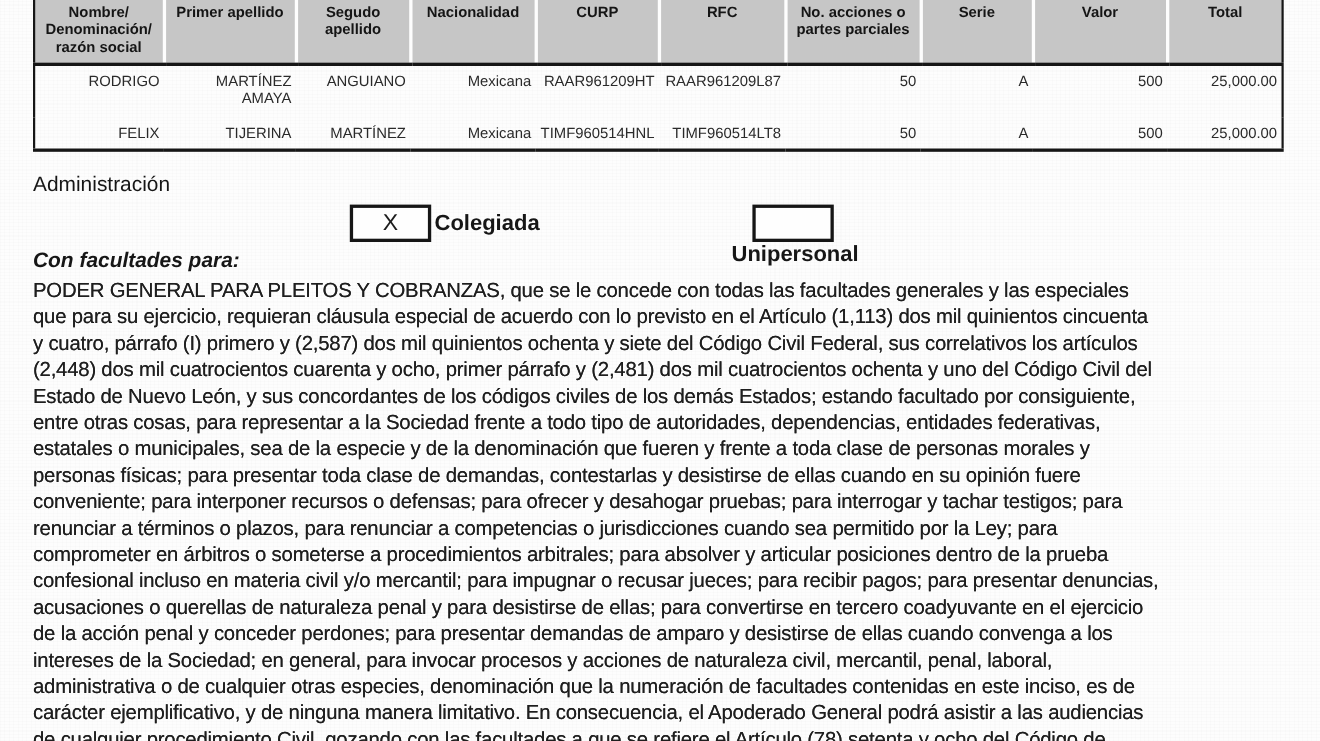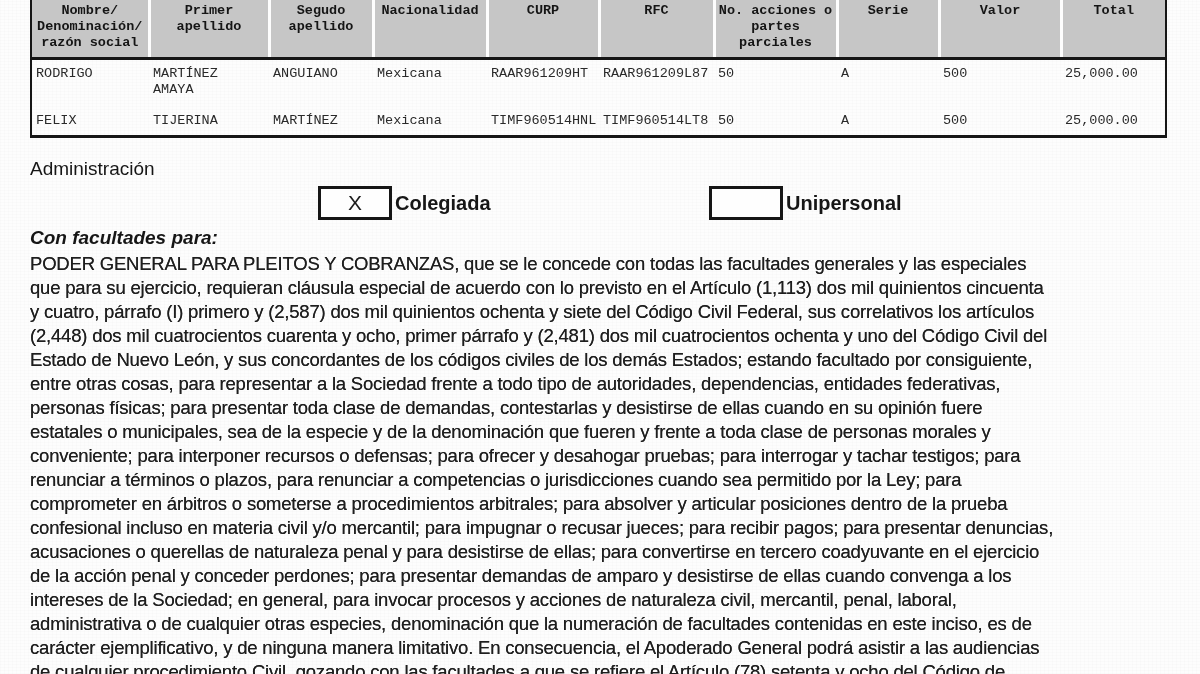--- a/index.html
+++ b/index.html
@@ -24,38 +24,37 @@
   
   table.shareholders {
     width: 1135px;
     table-layout: fixed;
     border-collapse: collapse;
     border-left: 2px solid #161616;
     border-right: 2px solid #161616;
     border-bottom: 3px solid #161616;
     font-size: 13.5px;
     line-height: 16px;
-    font-family: Liberation Mono, monospace;
   }
   table.shareholders th {
     background: #c6c6c6;
     font-weight: bold;
     text-align: center;
     vertical-align: top;
     padding: 3px 2px 6px 2px;
     white-space: pre-line;
     border-left: 3px solid #fdfdfd;
     border-bottom: 3px solid #161616;
     height: 46px;
     color: #151515;
   }
   table.shareholders th:first-child { border-left: none; }
   table.shareholders td {
     vertical-align: top;
-    text-align: left;
+    text-align: right;
     padding: 6px 4px 6px 4px;
     color: #2a2a2a;
     overflow: hidden;
     white-space: normal;
   }
   table.shareholders tbody tr:first-child td { padding-bottom: 9px; }
   table.shareholders col.c1  { width: 118px; }
   table.shareholders col.c2  { width: 120px; }
   table.shareholders col.c3  { width: 104px; }
   table.shareholders col.c4  { width: 114px; }
@@ -79,21 +78,21 @@
     height: 34px;
     margin-top: 7px;
   }
   .admin-option {
     position: absolute;
     top: 0;
     display: flex;
     align-items: center;
   }
   .admin-option.opt-0 { left: 288px; }
-  .admin-option.opt-1 { left: 679px; }
+  .admin-option.opt-1 { left: 632px; flex-direction: column; }
   .checkbox-box {
     width: 68px;
     height: 28px;
     border: 3px solid #161616;
     background: #fefefe;
     text-align: center;
     font-size: 21px;
     line-height: 28px;
     color: #1c1c1c;
     flex: none;
@@ -204,22 +203,22 @@
 
   <div class="faculties-heading">Con facultades para:</div>
 
   <div class="faculties-paragraph">
       <div>PODER GENERAL PARA PLEITOS Y COBRANZAS, que se le concede con todas las facultades generales y las especiales</div>
       <div>que para su ejercicio, requieran cláusula especial de acuerdo con lo previsto en el Artículo (1,113) dos mil quinientos cincuenta</div>
       <div>y cuatro, párrafo (I) primero y (2,587) dos mil quinientos ochenta y siete del Código Civil Federal, sus correlativos los artículos</div>
       <div>(2,448) dos mil cuatrocientos cuarenta y ocho, primer párrafo y (2,481) dos mil cuatrocientos ochenta y uno del Código Civil del</div>
       <div>Estado de Nuevo León, y sus concordantes de los códigos civiles de los demás Estados; estando facultado por consiguiente,</div>
       <div>entre otras cosas, para representar a la Sociedad frente a todo tipo de autoridades, dependencias, entidades federativas,</div>
+      <div>estatales o municipales, sea de la especie y de la denominación que fueren y frente a toda clase de personas morales y</div>
       <div>personas físicas; para presentar toda clase de demandas, contestarlas y desistirse de ellas cuando en su opinión fuere</div>
-      <div>estatales o municipales, sea de la especie y de la denominación que fueren y frente a toda clase de personas morales y</div>
       <div>conveniente; para interponer recursos o defensas; para ofrecer y desahogar pruebas; para interrogar y tachar testigos; para</div>
       <div>renunciar a términos o plazos, para renunciar a competencias o jurisdicciones cuando sea permitido por la Ley; para</div>
       <div>comprometer en árbitros o someterse a procedimientos arbitrales; para absolver y articular posiciones dentro de la prueba</div>
       <div>confesional incluso en materia civil y/o mercantil; para impugnar o recusar jueces; para recibir pagos; para presentar denuncias,</div>
       <div>acusaciones o querellas de naturaleza penal y para desistirse de ellas; para convertirse en tercero coadyuvante en el ejercicio</div>
       <div>de la acción penal y conceder perdones; para presentar demandas de amparo y desistirse de ellas cuando convenga a los</div>
       <div>intereses de la Sociedad; en general, para invocar procesos y acciones de naturaleza civil, mercantil, penal, laboral,</div>
       <div>administrativa o de cualquier otras especies, denominación que la numeración de facultades contenidas en este inciso, es de</div>
       <div>carácter ejemplificativo, y de ninguna manera limitativo. En consecuencia, el Apoderado General podrá asistir a las audiencias</div>
       <div>de cualquier procedimiento Civil, gozando con las facultades a que se refiere el Artículo (78) setenta y ocho del Código de</div>

